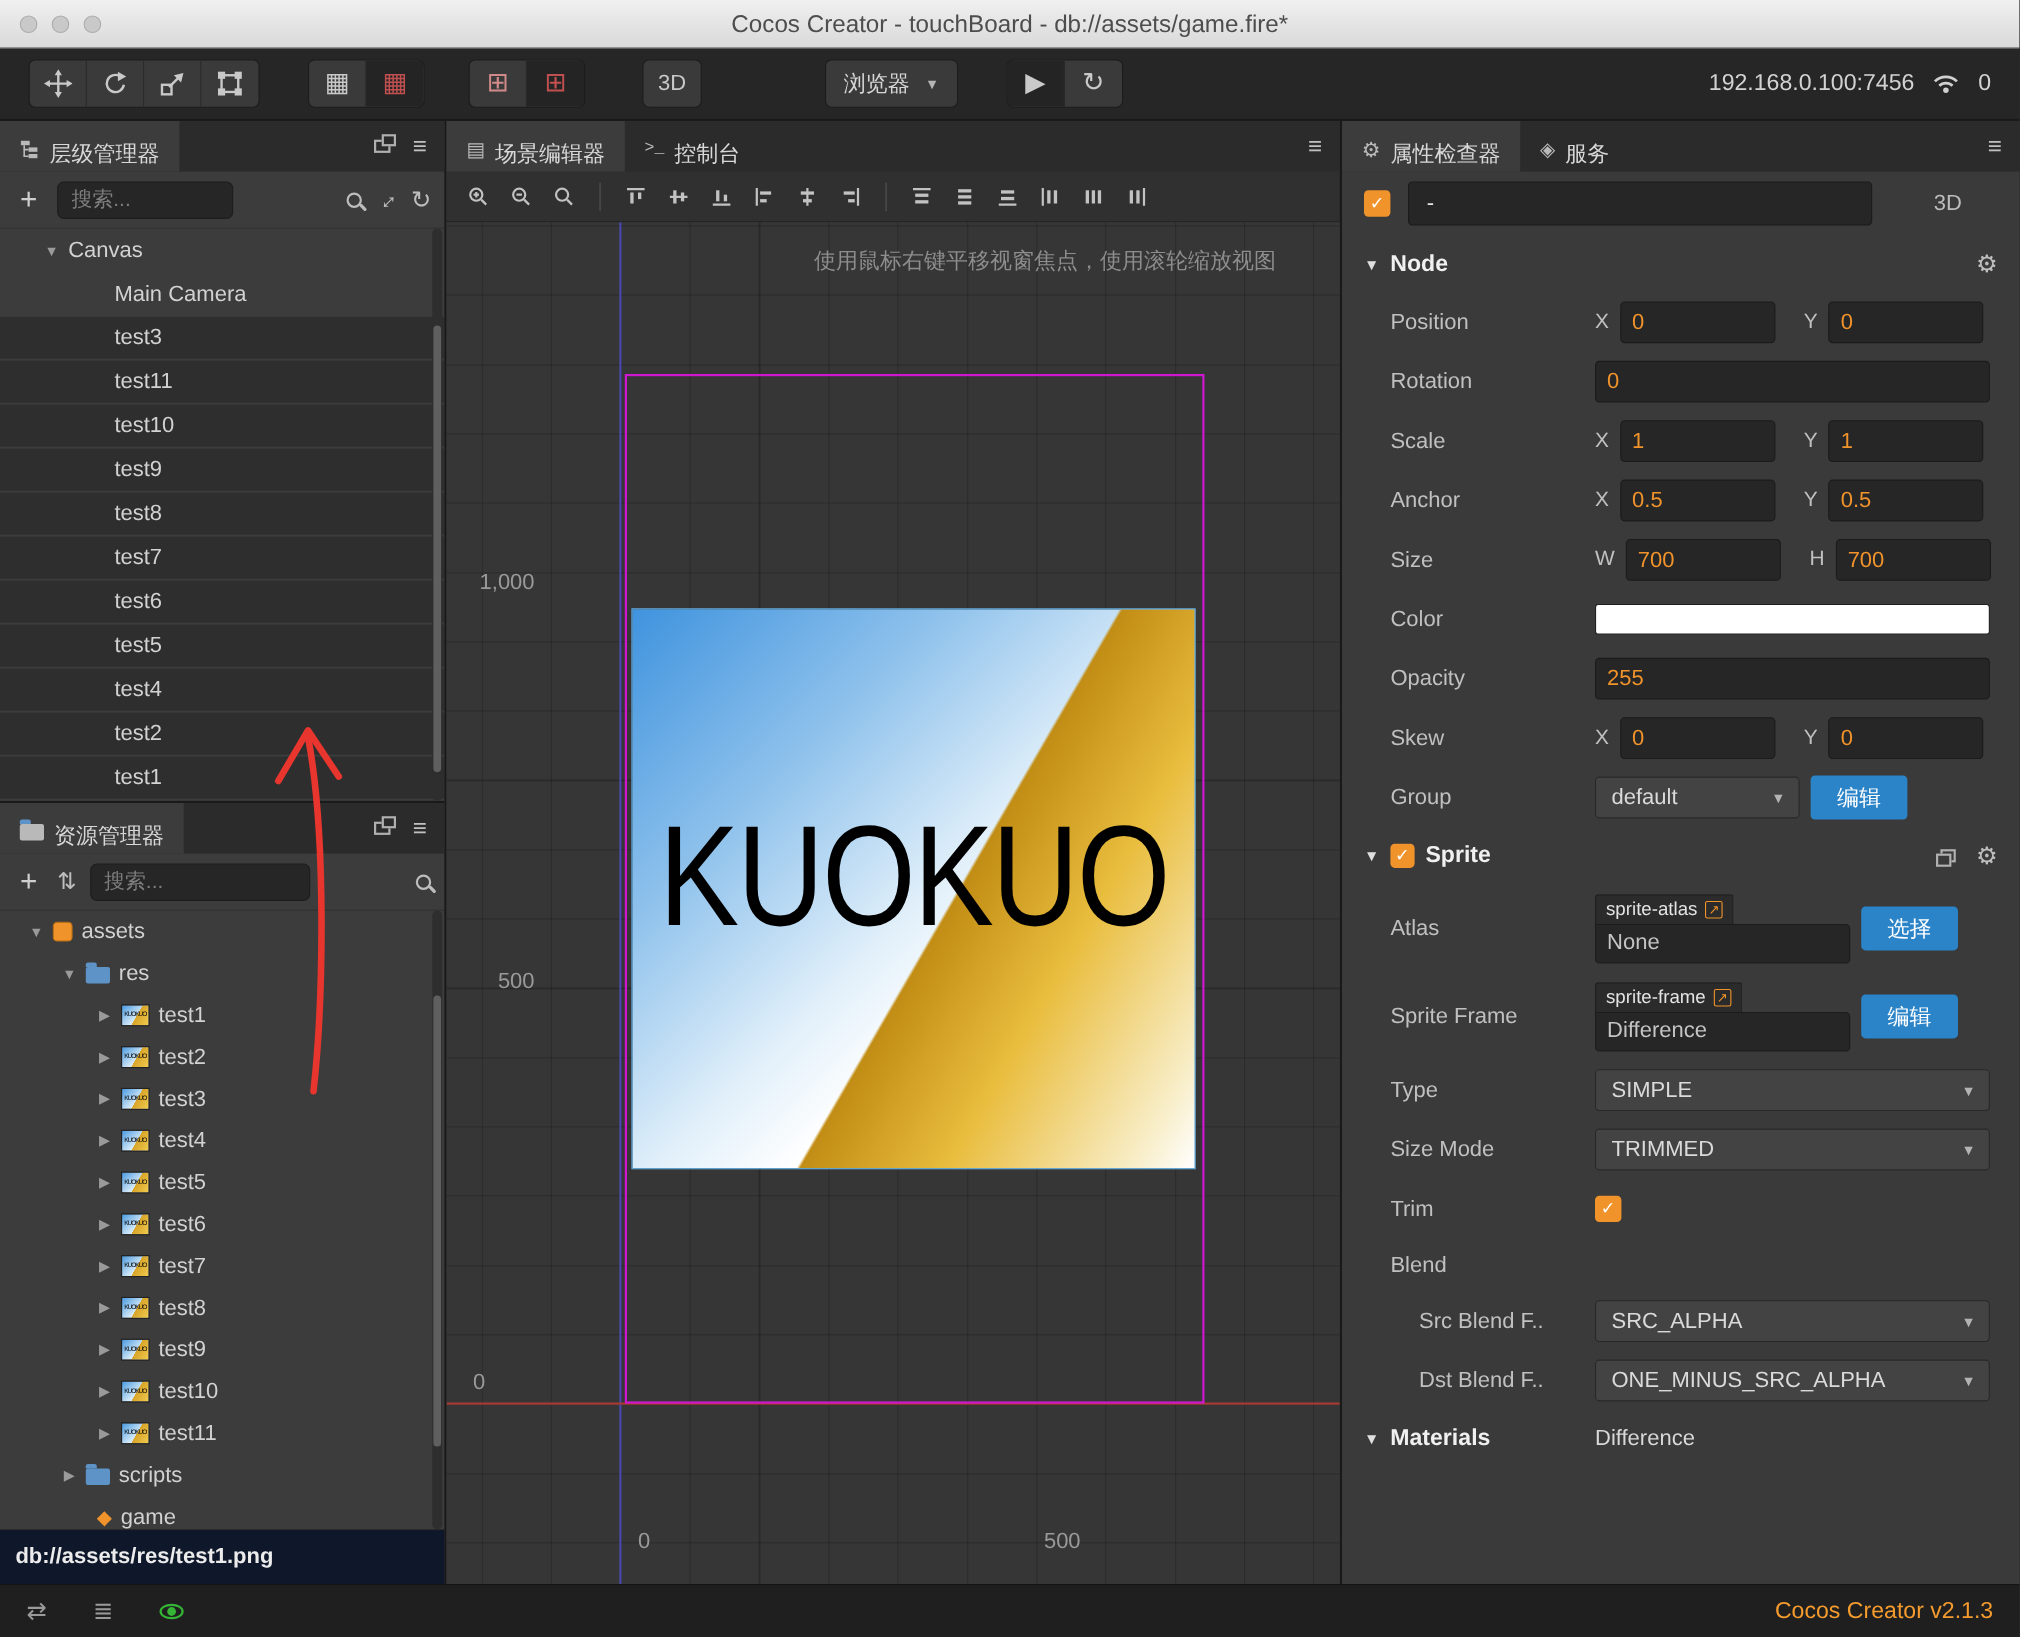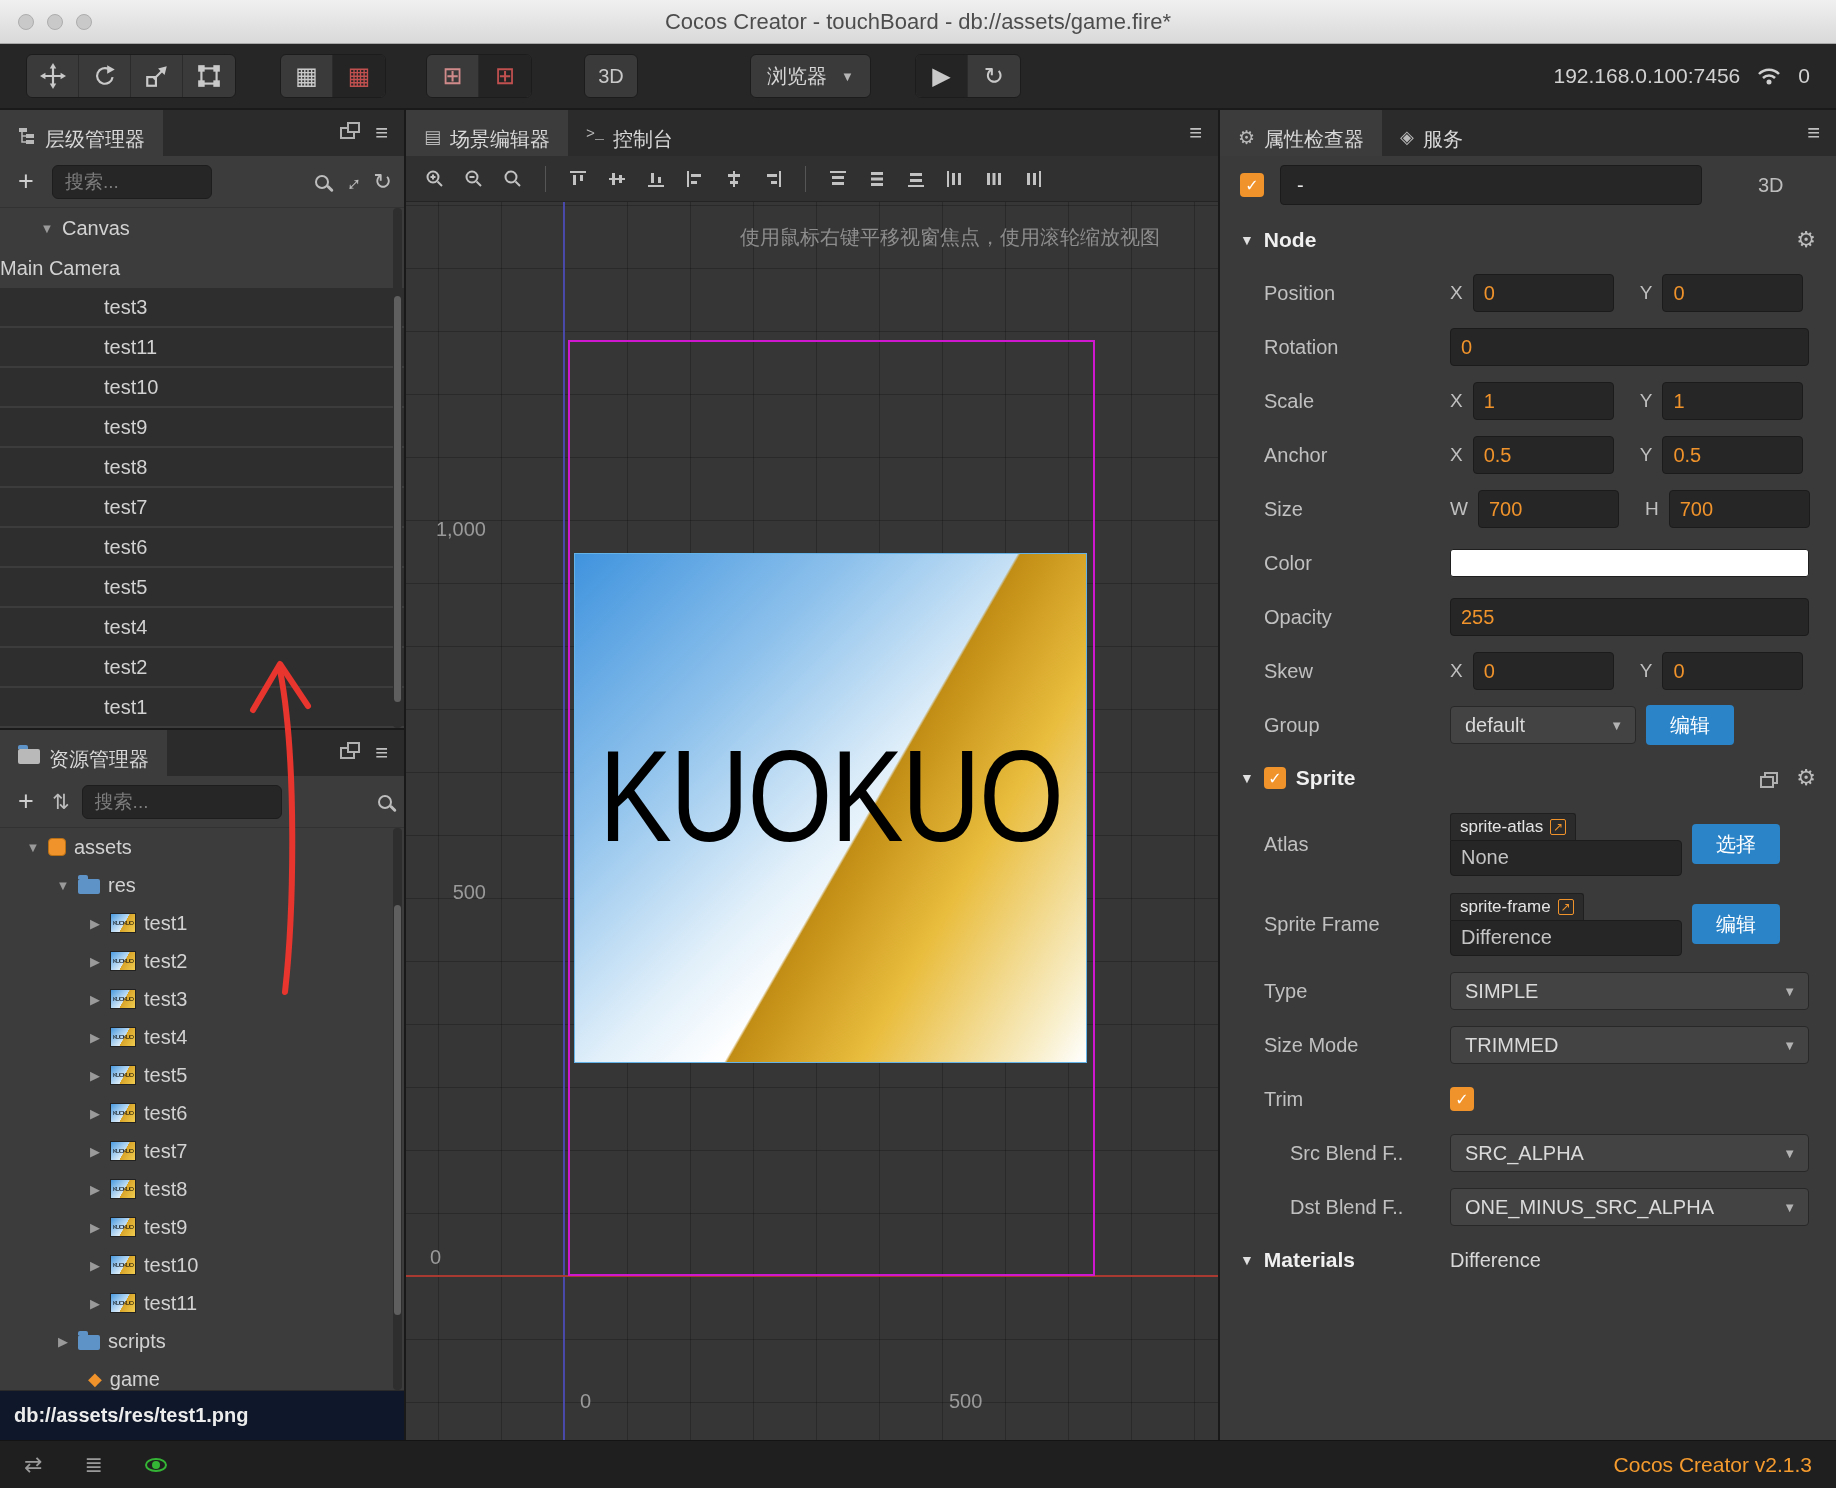--- a/index.html
+++ b/index.html
@@ -262,21 +262,21 @@
           <span class="icon-refresh">↻</span>
         </div>
         <div class="tree" id="h-tree">
             <div class="h-row" style="padding-left:40px">
     <span class="caret">▼</span>
     <span style="margin-left:8px">Canvas</span>
             </div>
           <div class="vtrack">
               <div class="vthumb" style="top:88px;height:406px"></div>
             </div>
-        <div class="h-row" style="">
+        <div class="h-row" style="padding-left:104px">
     <span>Main Camera</span>
             </div>
             <div class="h-row striped" style="padding-left:104px">
       <span>test3</span>
             </div>
             <div class="h-row striped" style="padding-left:104px">
       <span>test11</span>
             </div>
             <div class="h-row striped" style="padding-left:104px">
       <span>test10</span>
@@ -724,20 +724,23 @@
             <span>TRIMMED</span>
             <span class="dd-caret">▼</span>
           </div>
         </div>
 
         <div class="insp-row">
           <span class="insp-label">Trim</span>
           <span class="cbx"></span>
         </div>
 
+        <div class="insp-row" style="min-height:48px">
+          <span class="insp-label">Blend</span>
+        </div>
 
         <div class="insp-row">
           <span class="insp-label indent">Src Blend F..</span>
           <div class="dd in-lg">
             <span>SRC_ALPHA</span>
             <span class="dd-caret">▼</span>
           </div>
         </div>
 
         <div class="insp-row">

